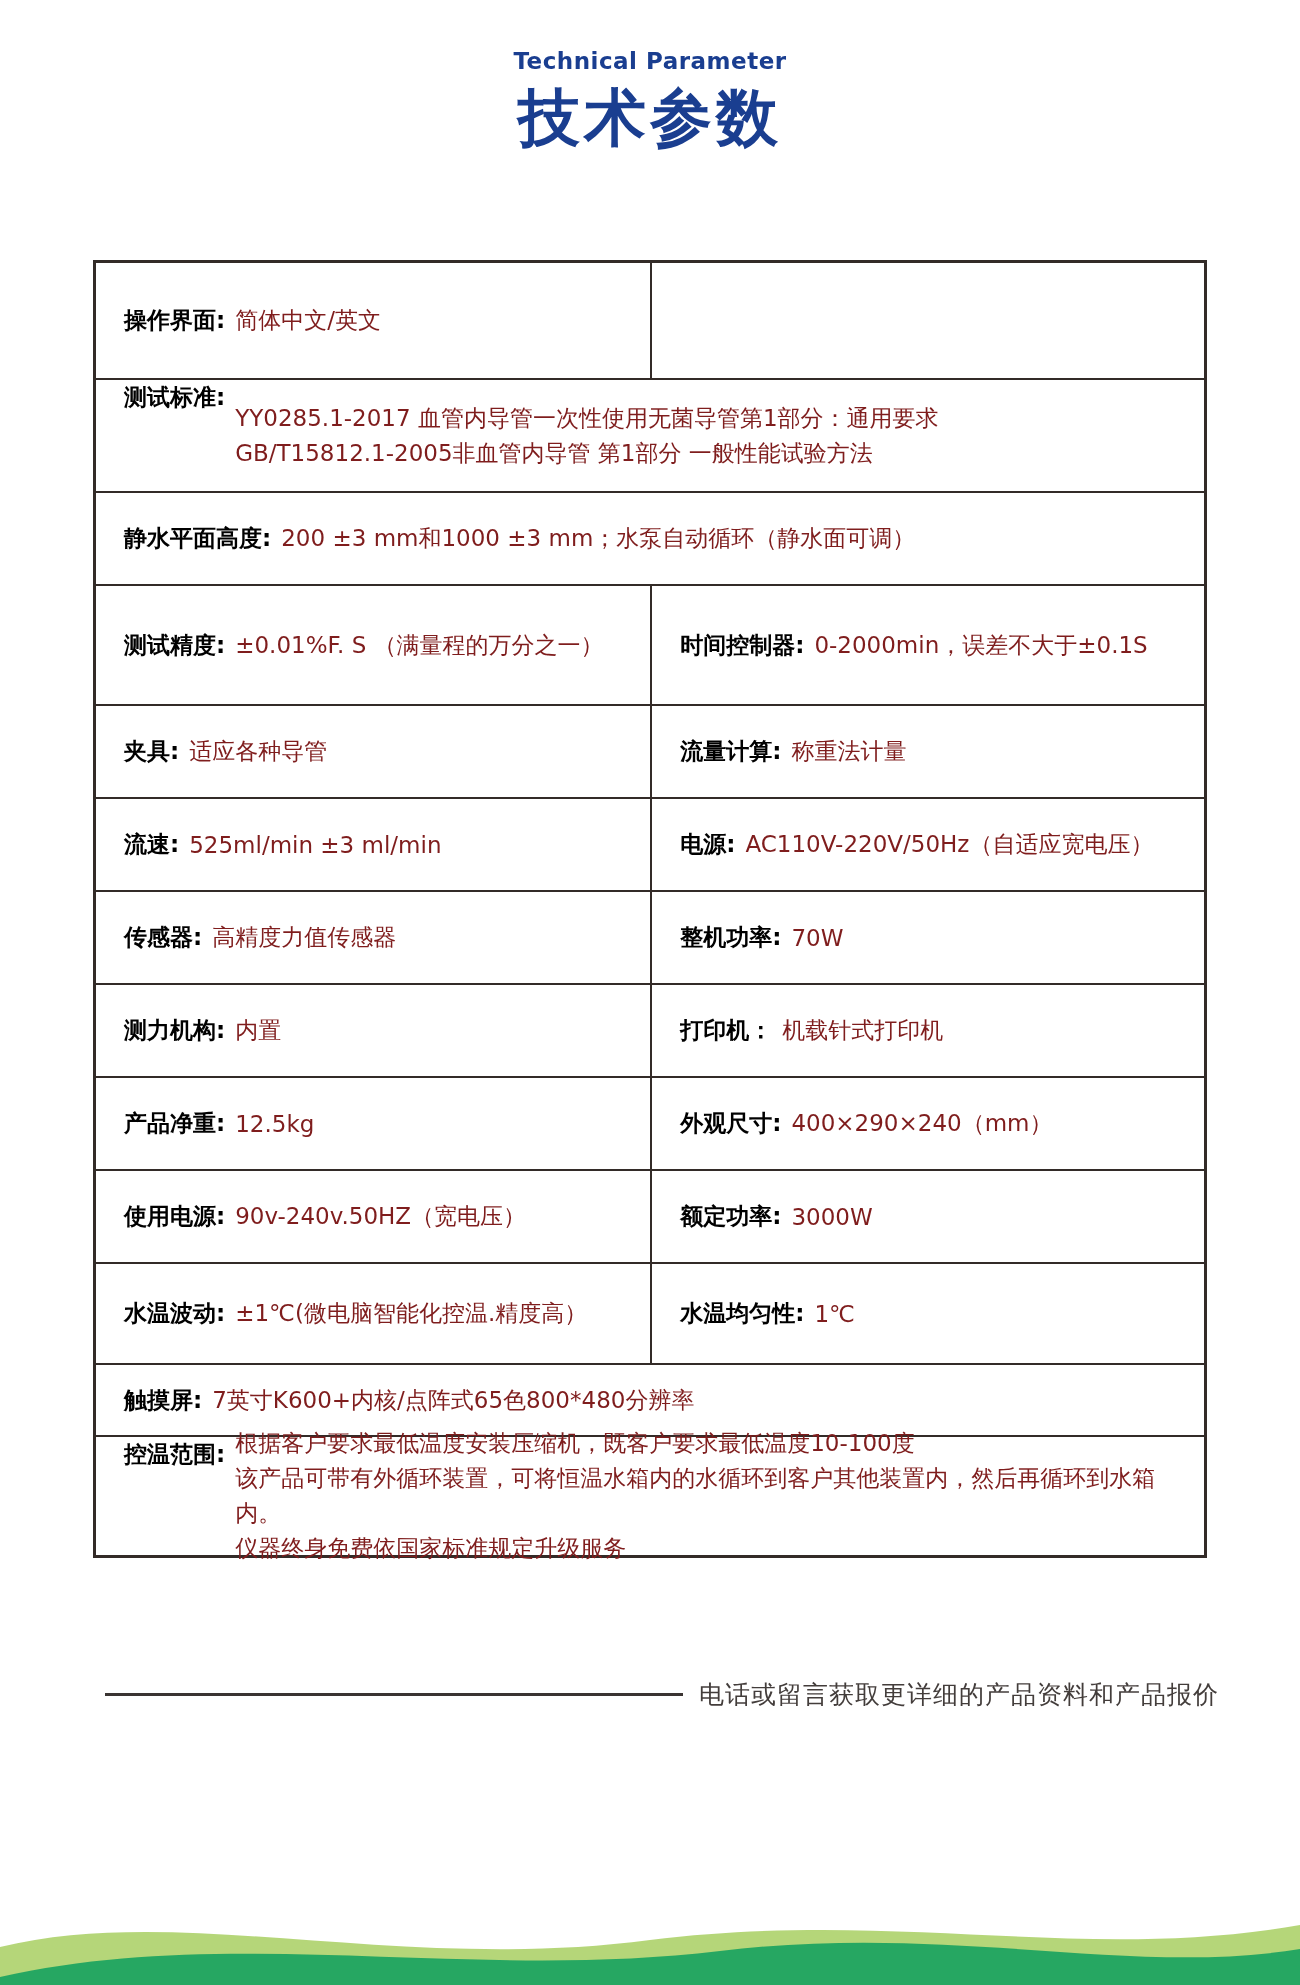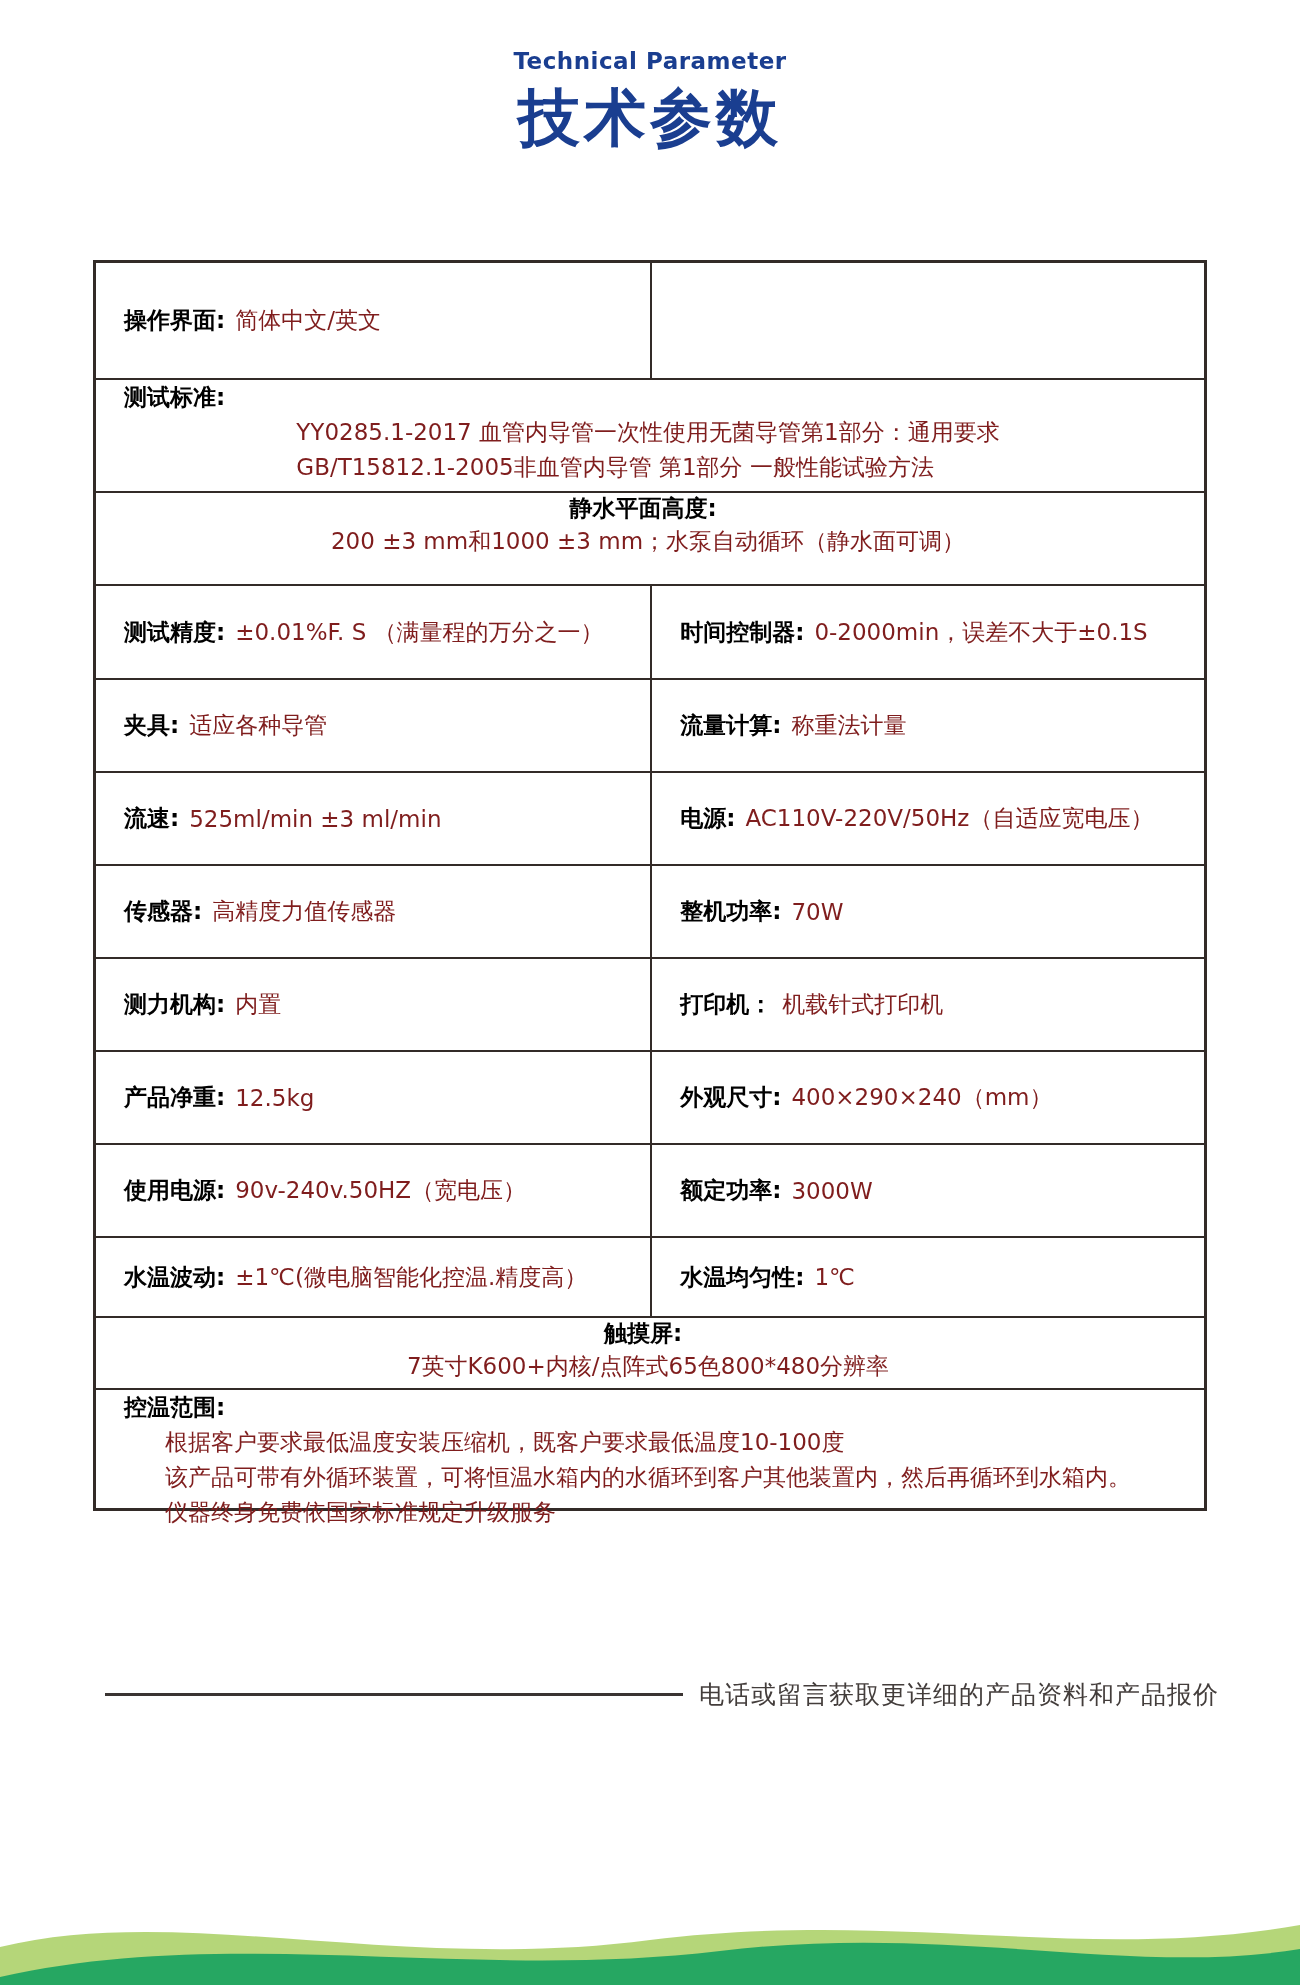--- a/index.html
+++ b/index.html
@@ -16,25 +16,25 @@
     position:absolute; top:76px; left:0; width:100%; text-align:center;
     font-size:62px; font-weight:bold; color:#1a3e90; letter-spacing:4px;
   }
   .spec-table {
     position:absolute; left:93px; top:260px; width:1114px;
     border:3px solid #332b28; background:#fff;
   }
   .row { display:flex; align-items:stretch; border-top:2px solid #332b28; }
   .row:first-child { border-top:none; }
   .h115{height:115px;} .h113{height:113px;} .h105{height:93px;}
-  .h107{height:94px;} .h102{height:80px;justify-content:space-between;} .h88{height:72px;} .h120{height:120px;}
+  .h107{height:120px;} .h102{height:101px;justify-content:space-between;} .h88{height:72px;} .h120{height:120px;}
   .cell { display:flex; align-items:center; padding-left:28px; padding-right:14px; }
   .cell.l { width:50.2%; border-right:2px solid #332b28; }
   .cell.r { width:49.8%; }
-  .row.full { padding-left:28px; padding-right:32px; display:flex; align-items:center;flex-direction:column; }
+  .row.full { padding-left:28px; padding-right:32px; display:flex; align-items:center; }
   .lbl { color:#000000; font-weight:bold; font-size:23px; white-space:nowrap; margin-right:10px; }
   .val { color:#7f1d1d; font-size:23px; font-weight:500; }
   .lines { display:flex; flex-direction:column; }
   .lines .val { line-height:35px; }
   .full .lbl { align-self:flex-start; line-height:35px; }
   .full.vcenter .lbl { align-self:center; line-height:normal; }
   .contact { position:absolute; top:1678px; left:105px; width:1140px;
     display:flex; align-items:center; }
   .contact-line { width:578px; height:3px; background:#3a3432; margin-right:16px; flex:none; }
   .contact-text { font-size:25px; color:#433d3b; font-weight:500; letter-spacing:1px; white-space:nowrap; }

